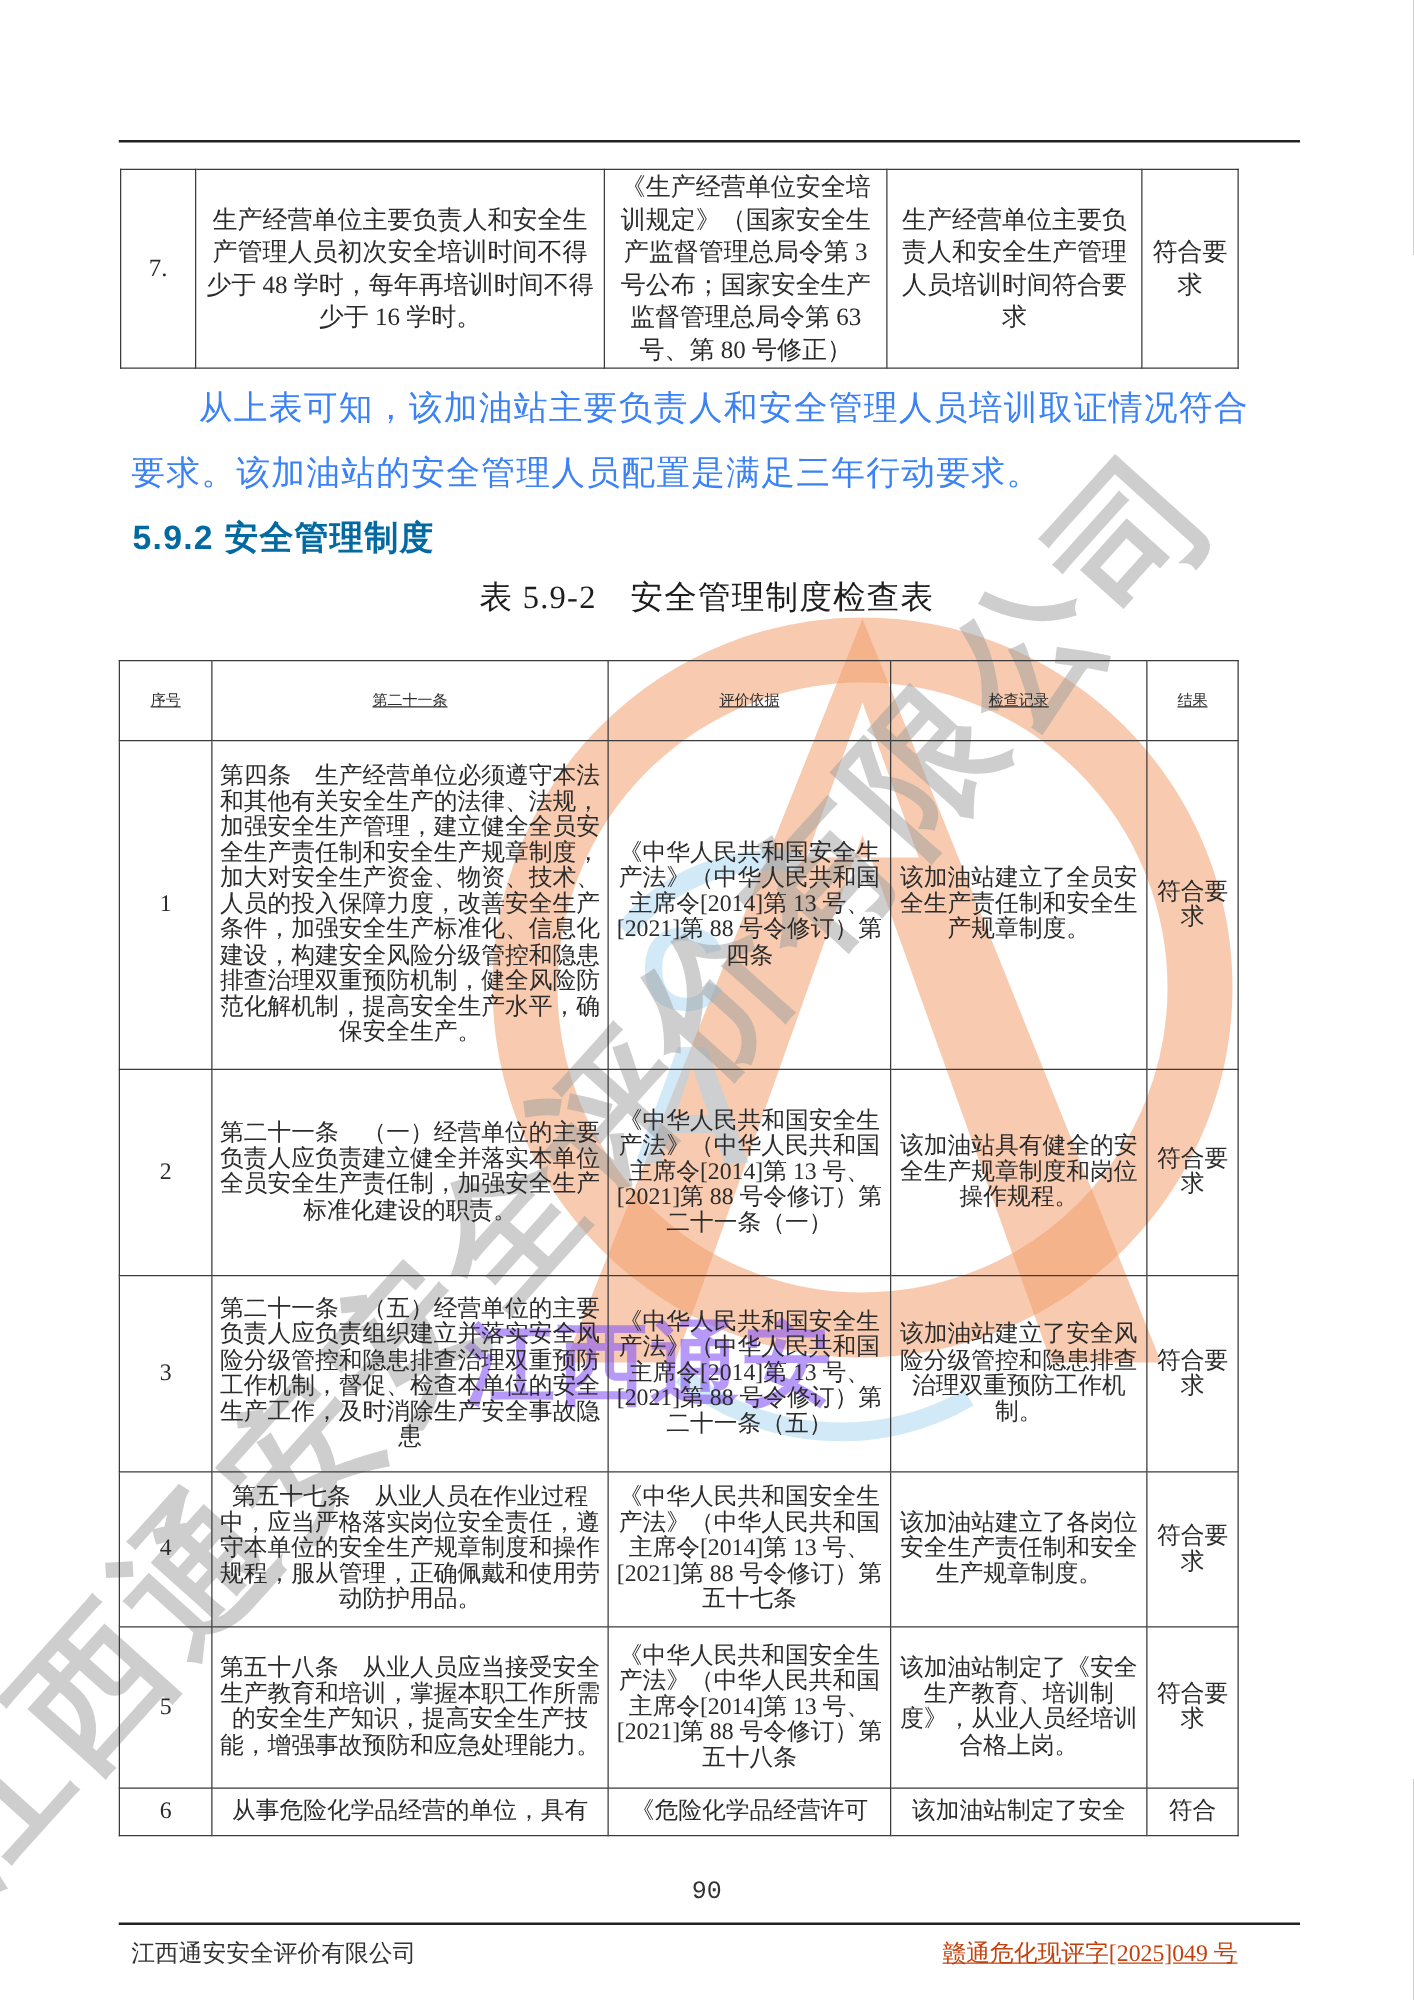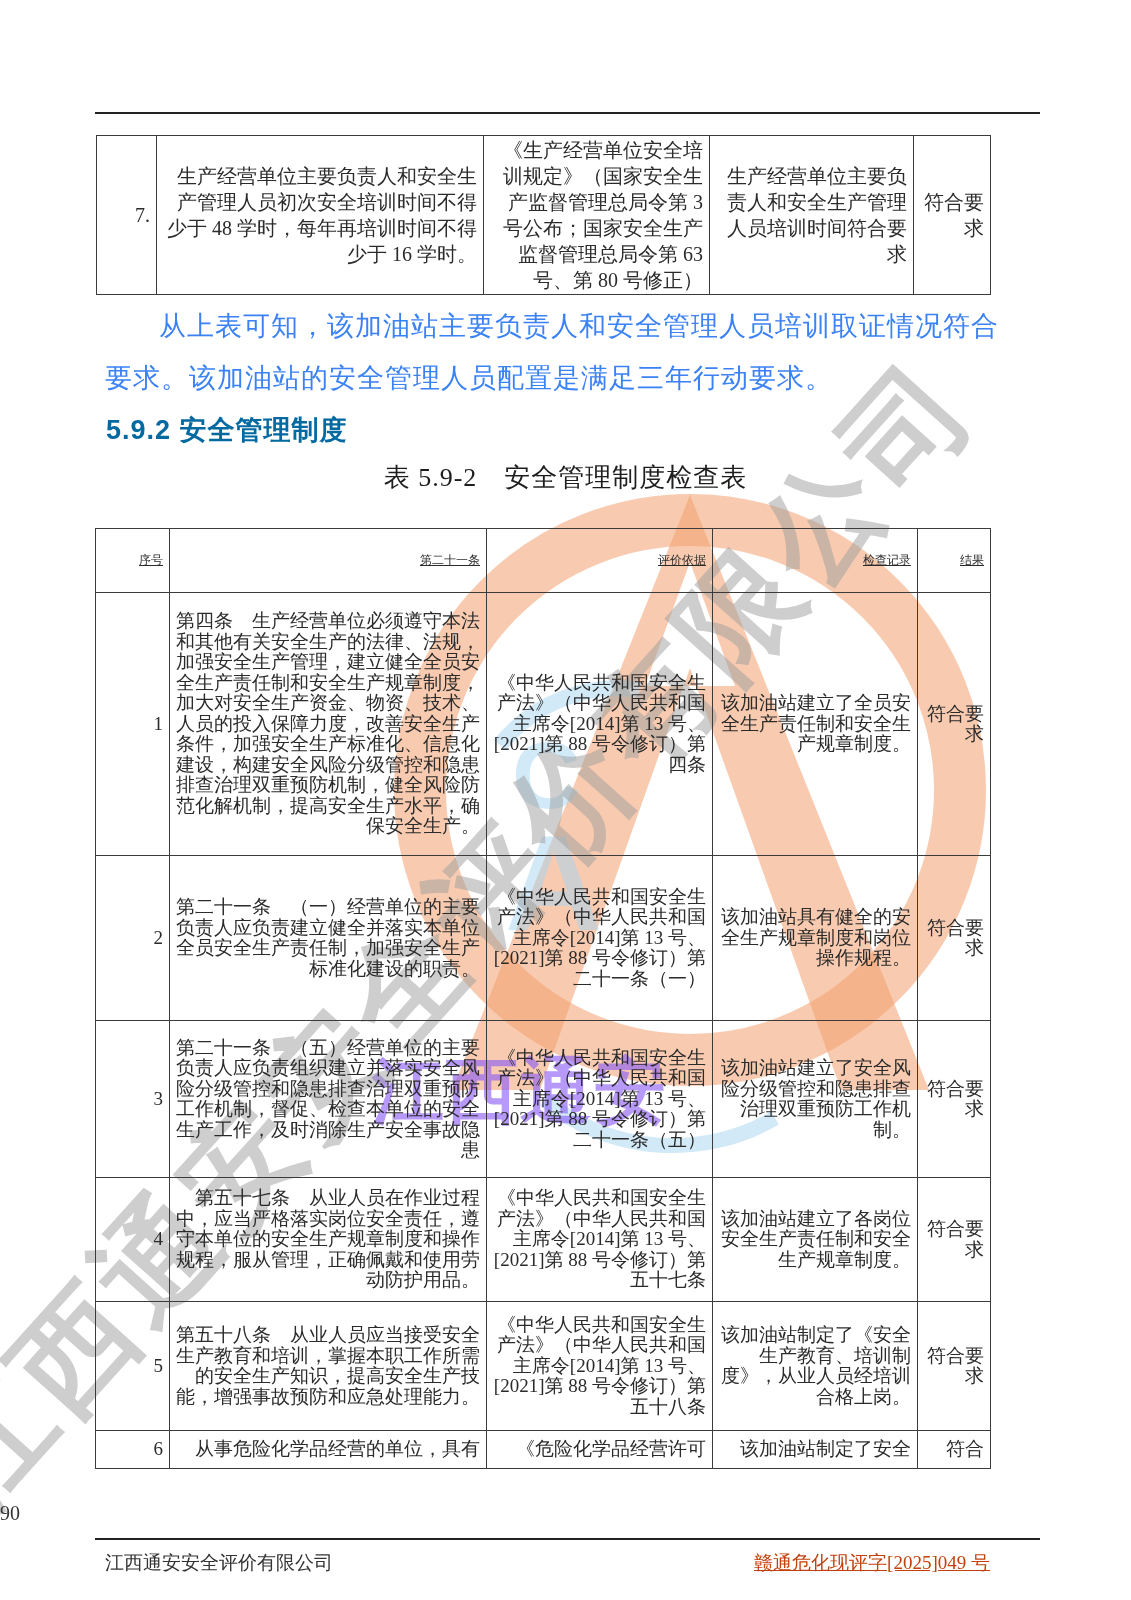--- a/index.html
+++ b/index.html
@@ -29,43 +29,43 @@
     font-size:18px;letter-spacing:.5px;color:#333;
   }
   .rule{position:absolute;left:95px;width:945px;height:0;border-top:2px solid #222;}
   .rule-top{top:112px;}
   .rule-bottom{top:1538px;}
   table.doc{
     position:absolute;border-collapse:collapse;table-layout:fixed;
     font-size:20px;color:#2b2b2b;
   }
   table.doc td{
-    border:1.5px solid #3b3b3b;text-align:right;vertical-align:middle;
+    border:1.5px solid #3b3b3b;text-align:center;vertical-align:middle;
     padding:1px 6px;overflow:hidden;
   }
   table.t1{left:96px;top:135px;width:894px;line-height:26px;}
   table.t2{left:95px;top:528px;width:895px;font-size:19px;line-height:20.5px;}
   table.t2 td.hd{font-size:12px;text-decoration:underline;}
   .para{
     position:absolute;left:105px;top:300px;width:912px;
     font-size:27px;line-height:52px;text-indent:2em;color:#3b82f6;
     letter-spacing:1px;
   }
   .sec-heading{
     position:absolute;left:106px;top:412px;
     font-family:"Liberation Sans","DejaVu Sans",sans-serif;
     font-size:27px;font-weight:bold;color:#0369a1;letter-spacing:1px;
   }
   .tbl-title{
     position:absolute;left:0;top:460px;width:1131px;text-align:center;
     font-size:26px;color:#1e1e1e;font-weight:normal;letter-spacing:1px;
   }
   .page-number{
-    position:absolute;left:0;top:1502px;width:1131px;text-align:left;
-    font-size:20px;color:#333;
+    position:absolute;left:0;top:1502px;width:1131px;text-align:center;
+    font-size:20px;color:#333;font-family:Liberation Mono, monospace;
   }
   .footer-left{
     position:absolute;left:105px;top:1550px;font-size:19px;color:#333;
   }
   .footer-right{
     position:absolute;right:141px;top:1550px;font-size:19px;color:#c2410c;text-decoration:underline;
   }
 </style>
 </head>
 <body>

